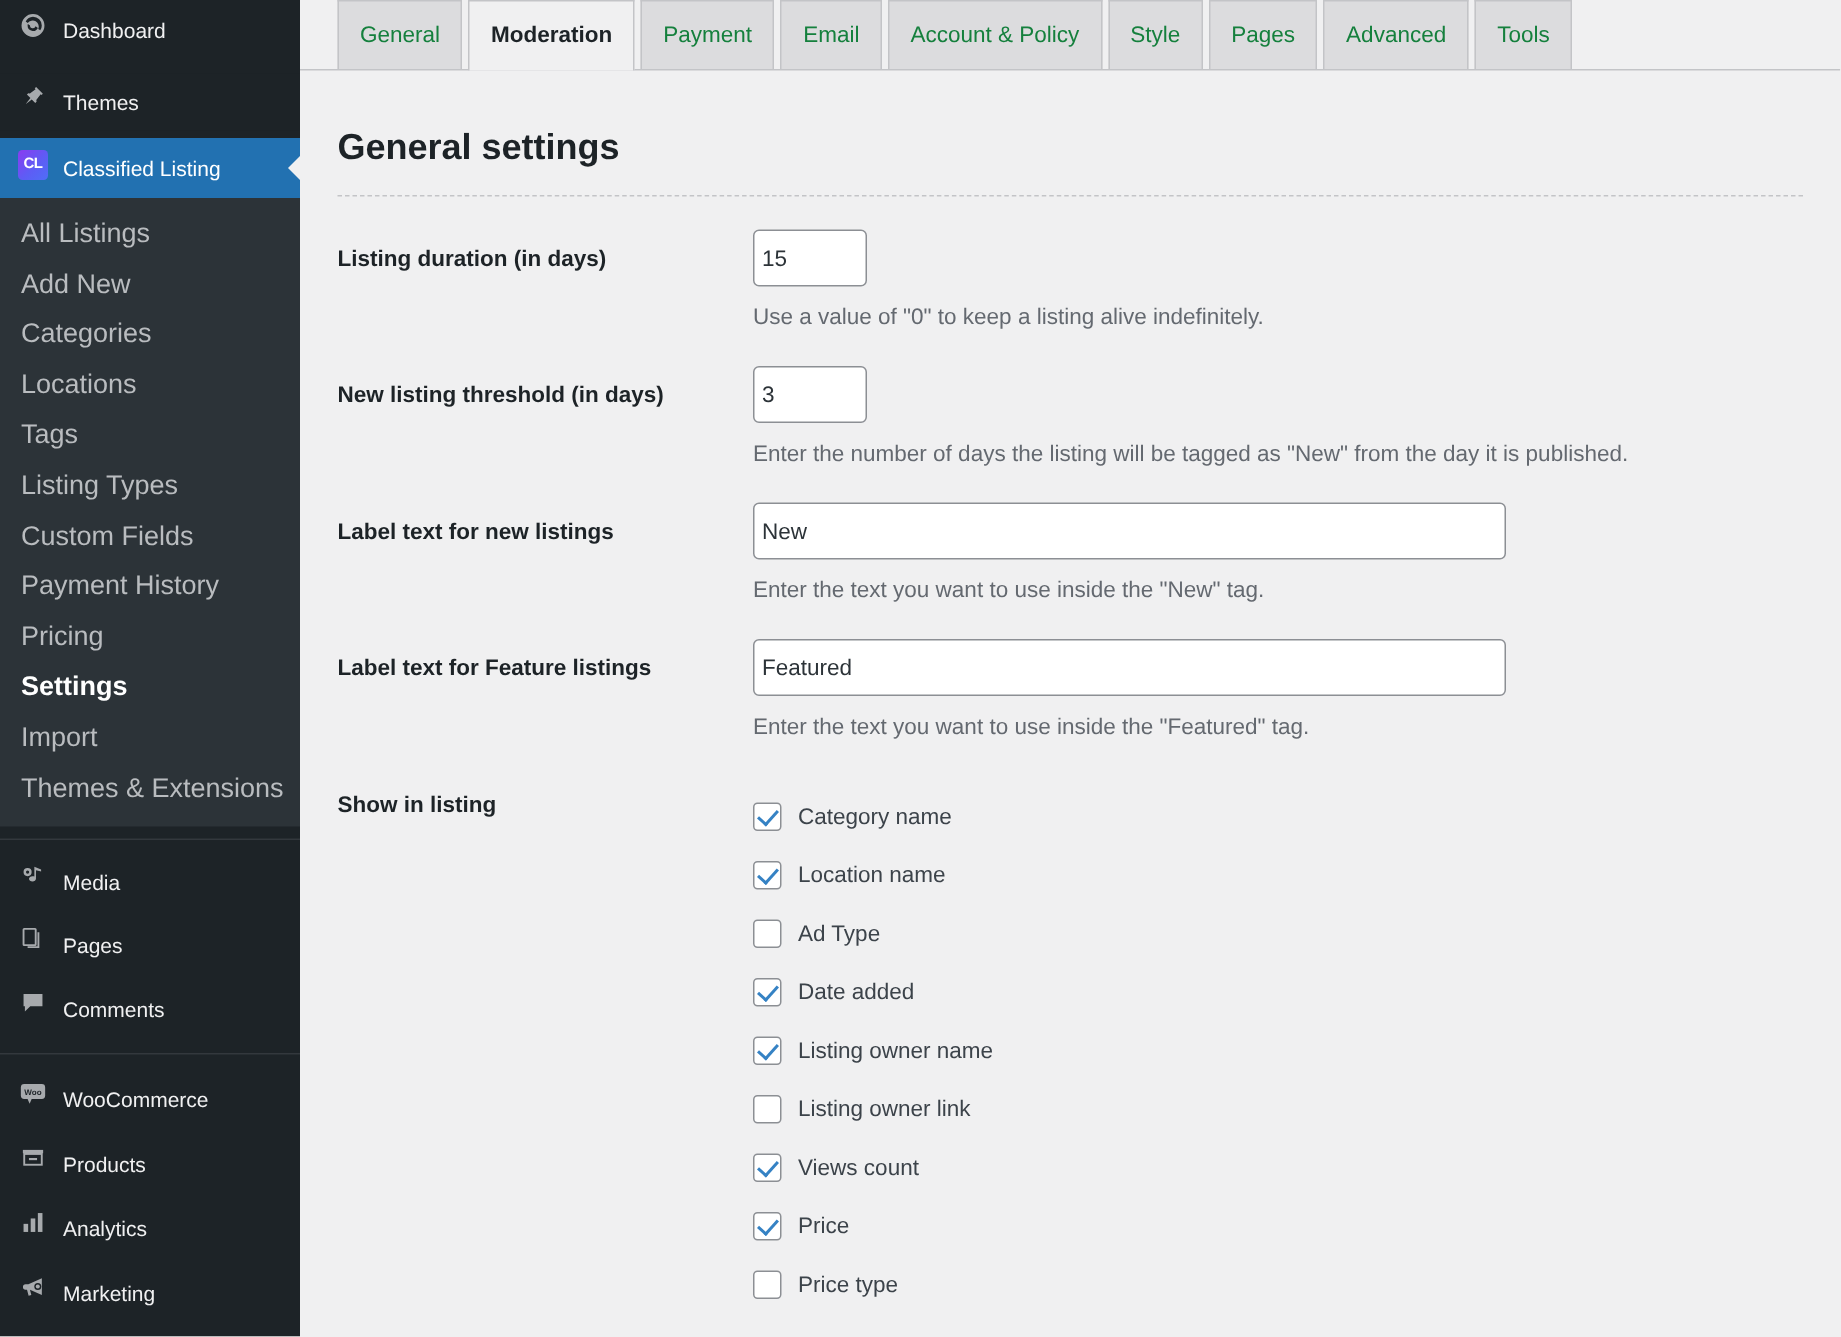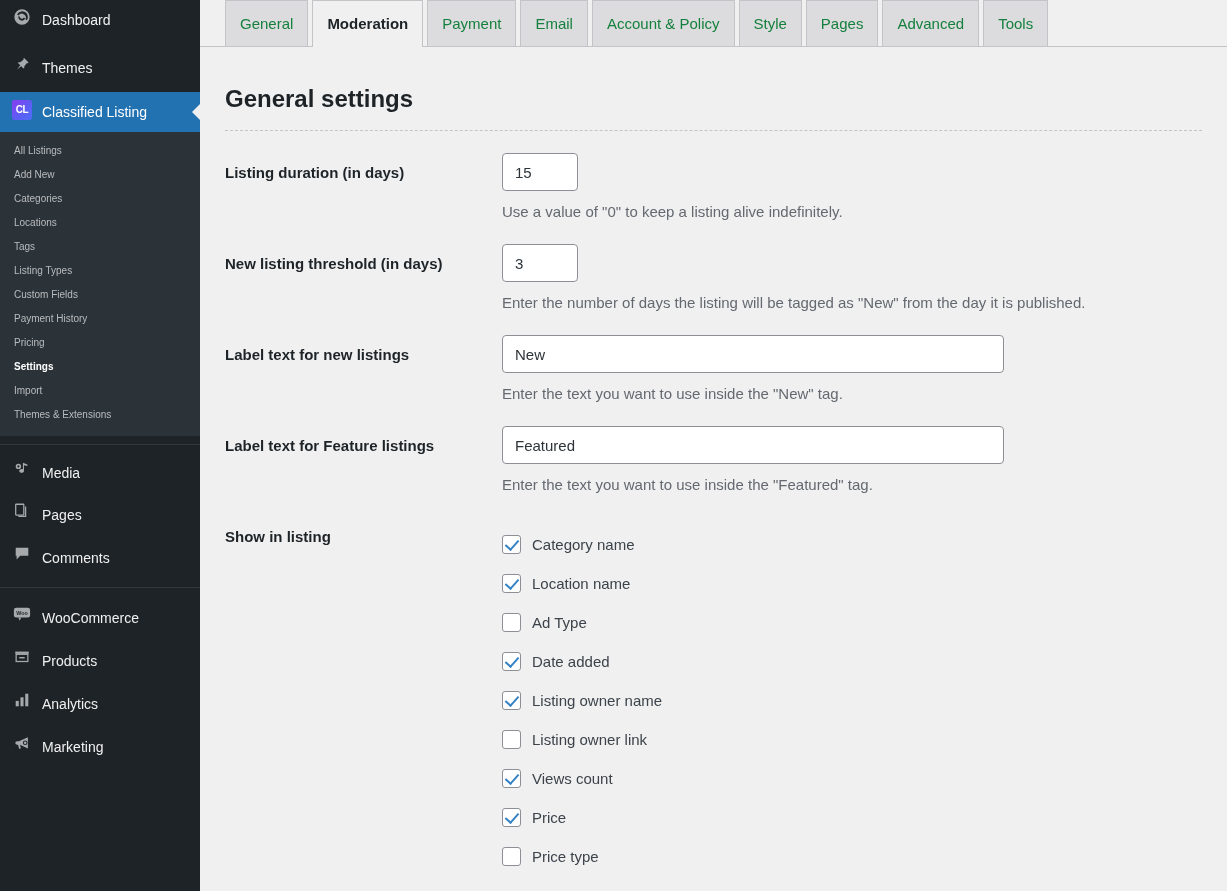--- a/index.html
+++ b/index.html
@@ -69,21 +69,21 @@
     margin: 8px 0;
   }
 
   
   .submenu {
     background: #2c3338;
     padding: 7px 0 9px 0;
   }
   .submenu-item {
     display: block;
-    font-size: 10px;
+    font-size: 18px;
     color: #b9bcbf;
     padding: 6px 0 6px 14px;
     line-height: 1.2;
     cursor: pointer;
     white-space: nowrap;
   }
   .submenu-item.current { color: #fff; font-weight: bold; }
 
   
   .cl-badge {
@@ -172,21 +172,21 @@
   }
   .field-control { flex: 1; }
 
   input.txt {
     border: 1px solid #8c8f94;
     border-radius: 4px;
     background: #fff;
     color: #2c3338;
     font-size: 15px;
     font-family: "Liberation Sans", sans-serif;
-    padding: 0 12px;
+    padding: 0 5px;
     height: 38px;
     outline: none;
   }
   input.txt.small { width: 76px; }
   input.txt.wide { width: 502px; }
 
   .help {
     font-size: 15px;
     color: #646970;
     margin-top: 10px;

